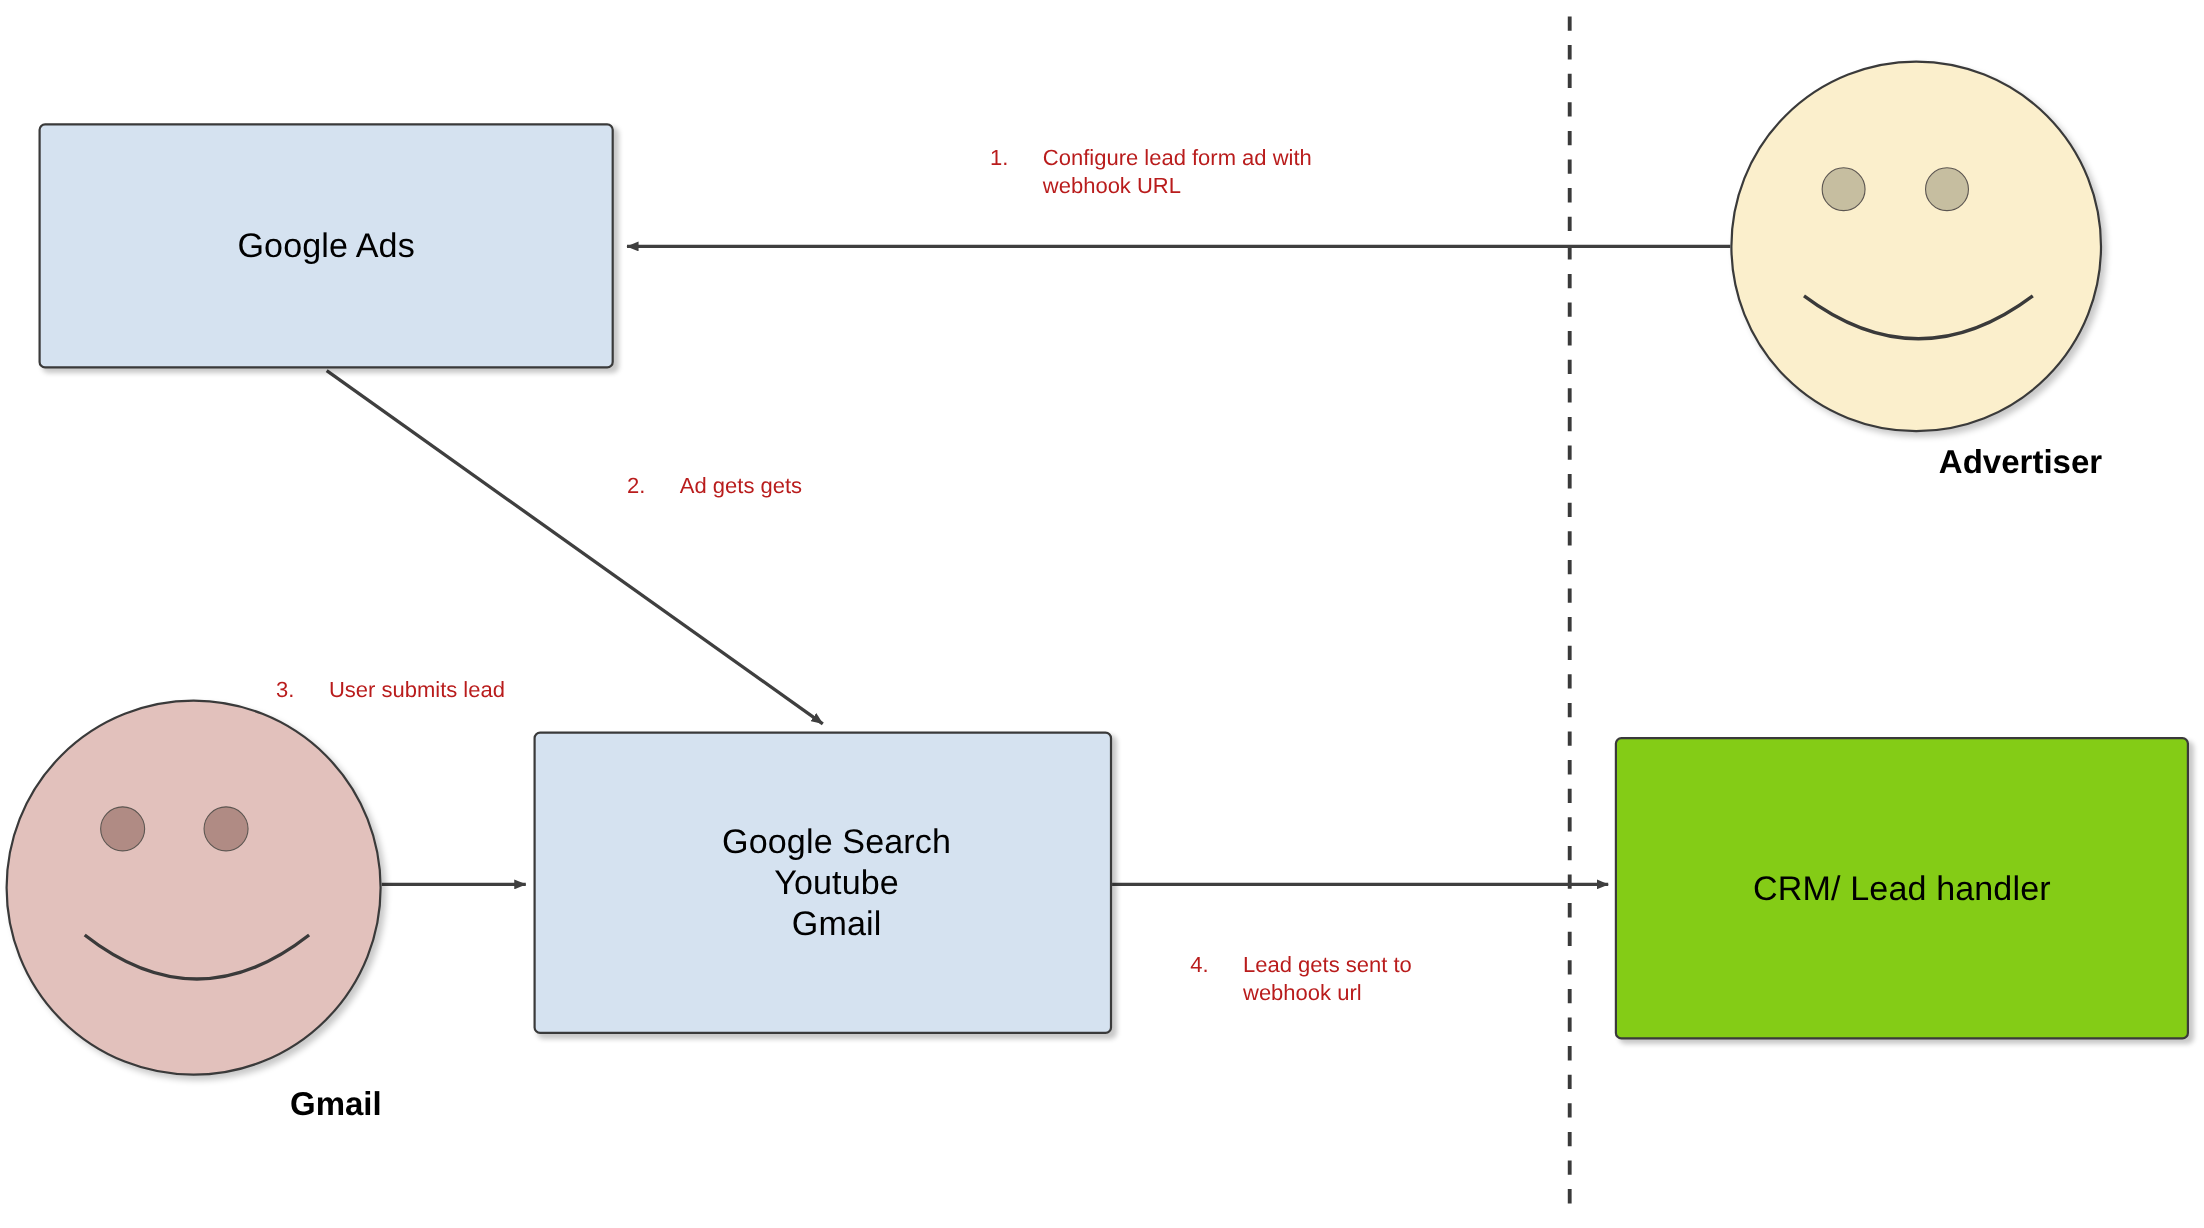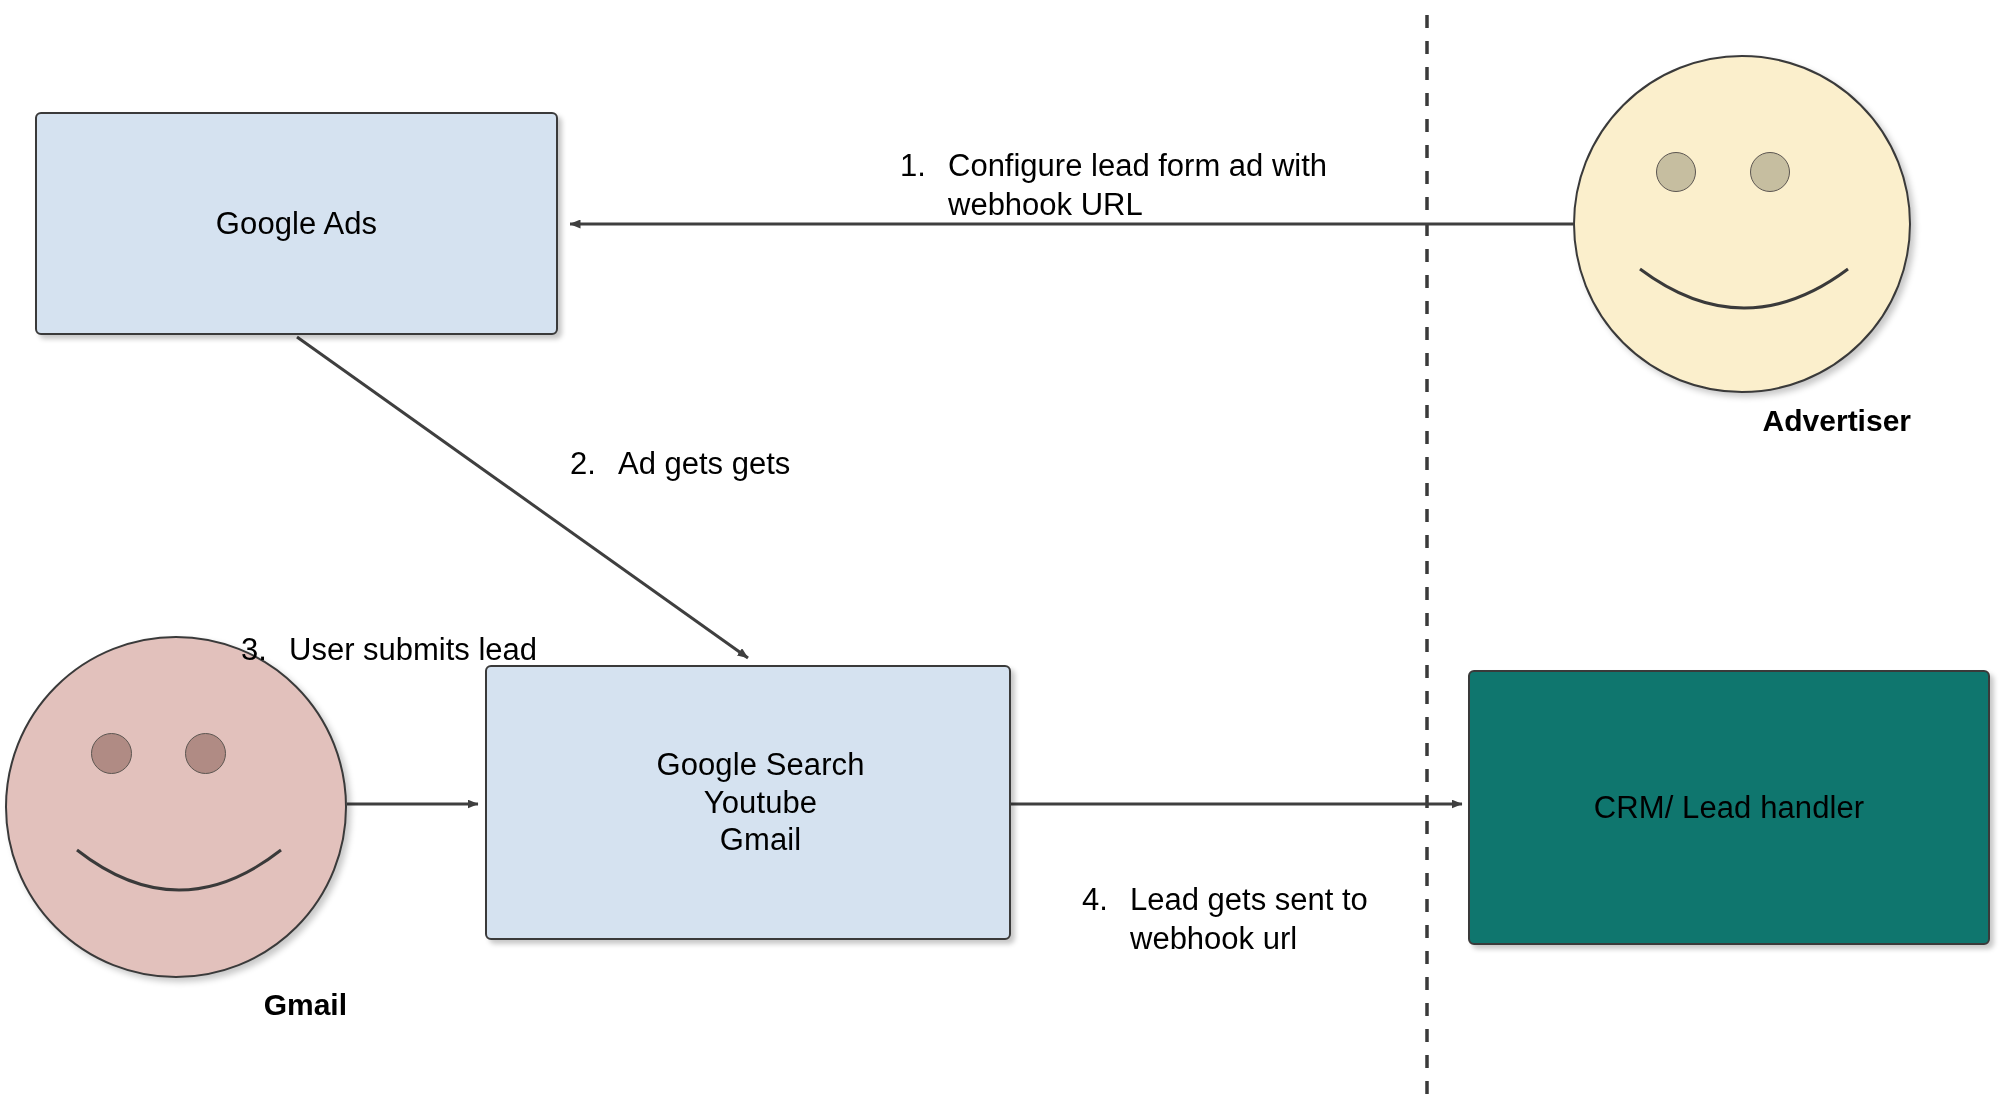--- a/index.html
+++ b/index.html
@@ -34,21 +34,21 @@
     align-items: center;
     justify-content: center;
     text-align: center;
   }
   .rounded-box {
     border: 2px solid #3a3a3a;
     border-radius: 6px;
     box-shadow: 4px 4px 5px rgba(0,0,0,0.22);
   }
   .box-blue { background: #d5e2f0; }
-  .box-cream { background: #0f766e; }
+  .box-cream { background: #84cc16; }
   .node-label {
     font-size: 31px;
     color: #000000;
     line-height: 1.22;
     letter-spacing: 0.1px;
     white-space: pre-line;
   }
   .face {
     position: absolute;
     border: 2px solid #3a3a3a;
@@ -73,22 +73,22 @@
   .caption {
     position: absolute;
     font-size: 30px;
     font-weight: bold;
     color: #000000;
     text-align: right;
     white-space: nowrap;
   }
   .edge-label {
     position: absolute;
-    font-size: 31px;
-    color: #000000;
+    font-size: 20px;
+    color: #b91c1c;
     line-height: 1.28;
     white-space: pre-line;
   }
   .edge-label .num {
     display: inline-block;
     width: 48px;
   }
   .edge-label .txt {
     display: inline-block;
     vertical-align: top;
@@ -151,21 +151,21 @@
 
   <div class="edge-label" style="left:900px; top:106px; width:500px;">
     <span class="num">1.</span><span class="txt">Configure lead form ad with
 webhook URL</span>
   </div>
 
   <div class="edge-label" style="left:570px; top:404px; width:360px;">
     <span class="num">2.</span><span class="txt">Ad gets gets</span>
   </div>
 
-  <div class="edge-label" style="left:241px; top:590px; width:390px;">
+  <div class="edge-label" style="left:251px; top:590px; width:390px;">
     <span class="num">3.</span><span class="txt">User submits lead</span>
   </div>
 
   <div class="edge-label" style="left:1082px; top:840px; width:400px;">
     <span class="num">4.</span><span class="txt">Lead gets sent to
 webhook url</span>
   </div>
 
 </div>
 

